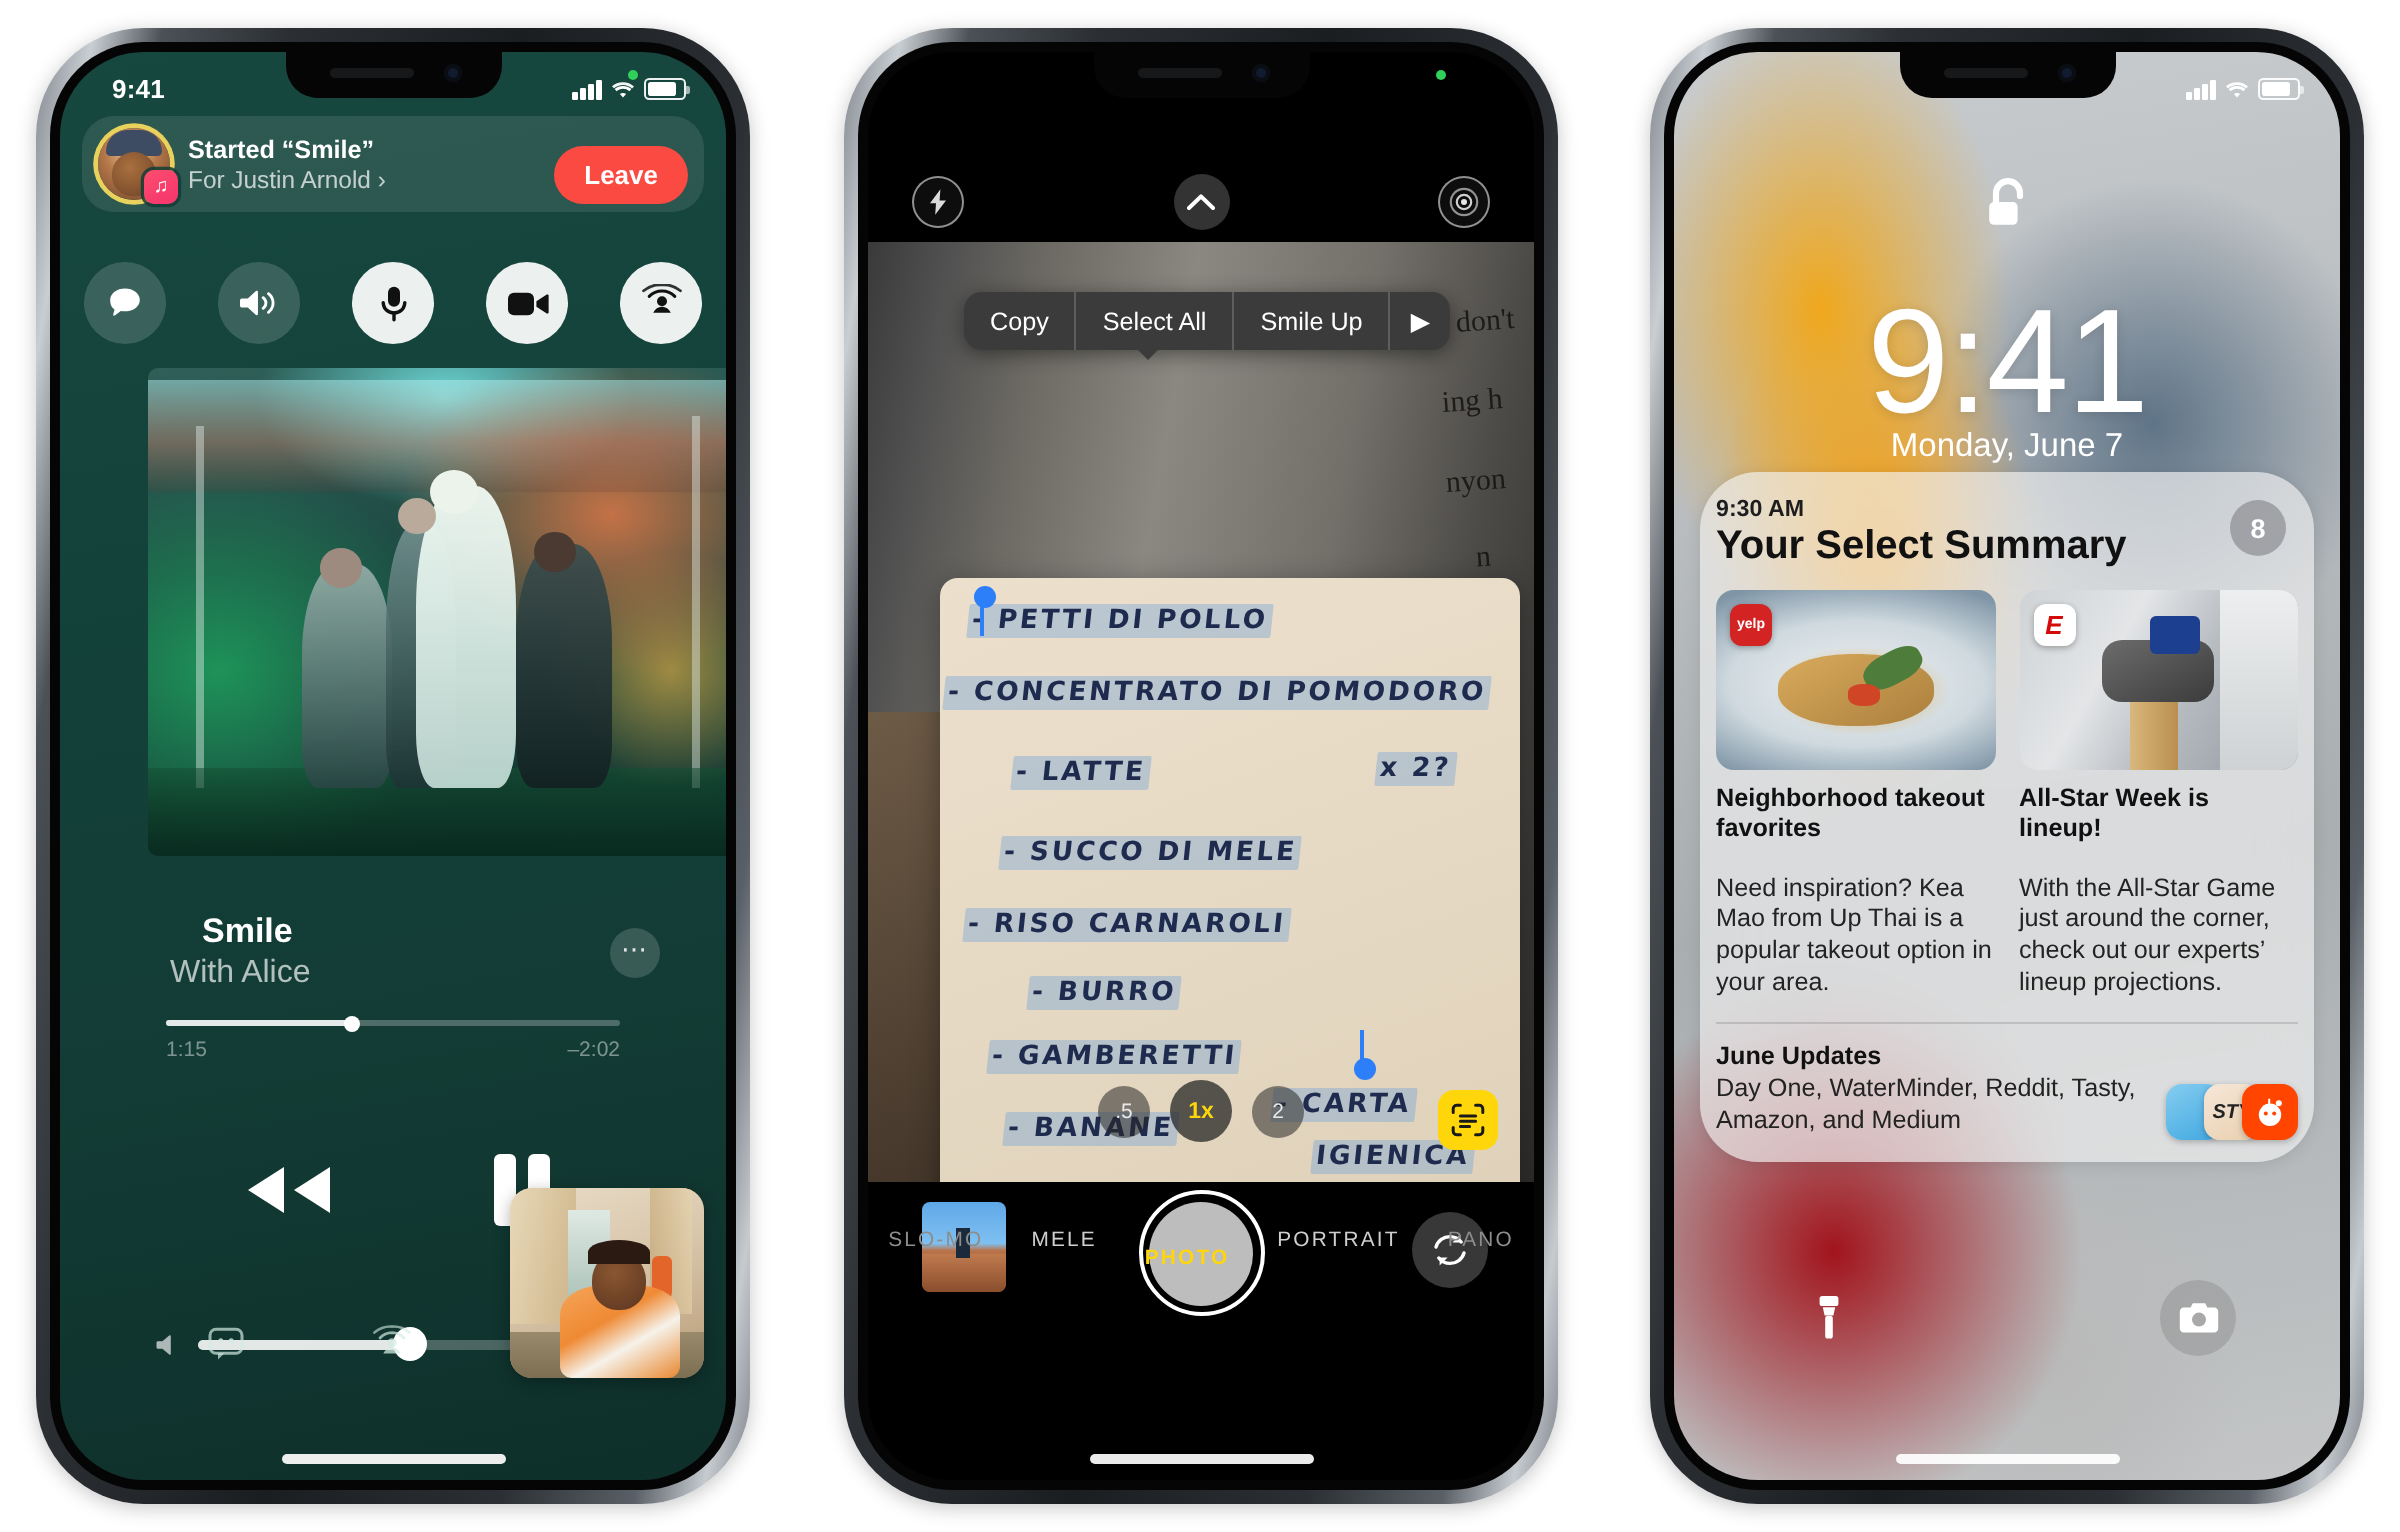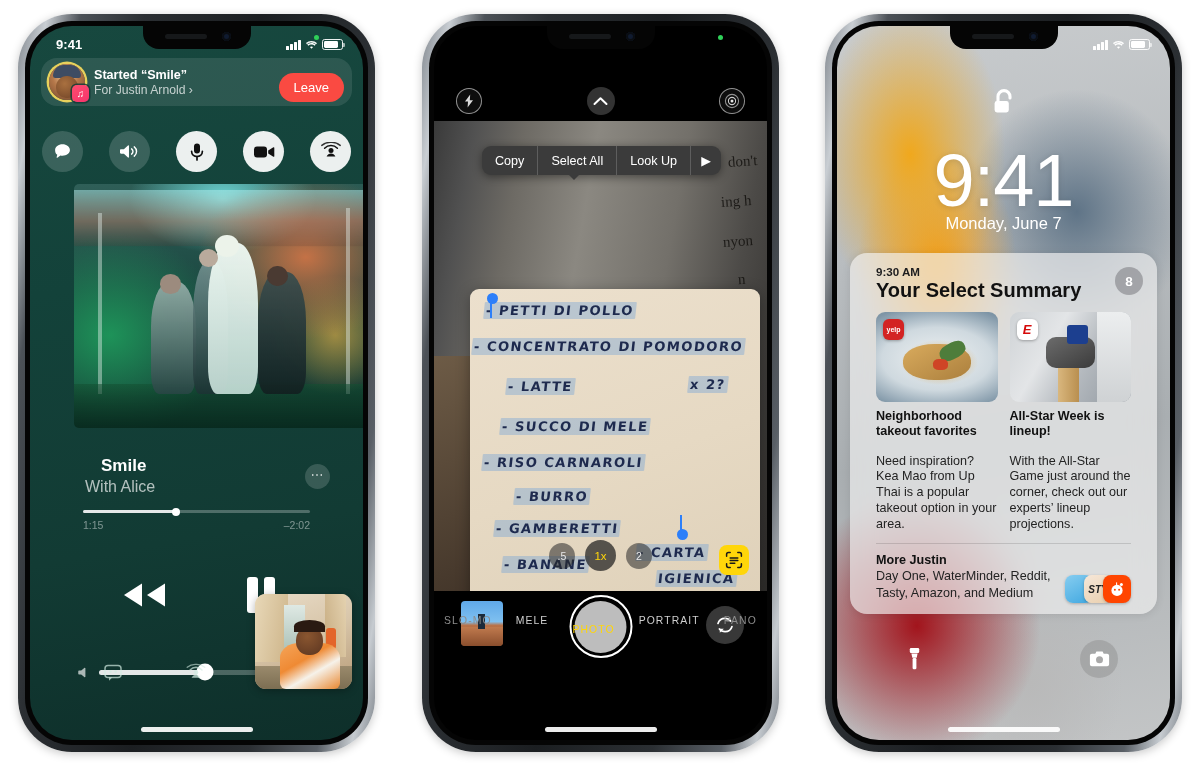--- a/index.html
+++ b/index.html
@@ -122,21 +122,21 @@
     position: absolute; bottom: -2px; right: -4px;
     width: 17px; height: 17px; border-radius: 5px;
     background: linear-gradient(150deg,#fc4d6f,#f6346c);
     display: flex; align-items: center; justify-content: center;
     font-size: 10px; color: #fff; box-shadow: 0 0 0 1.6px rgba(20,60,55,.85);
   }
   .ft-txt { flex: 1; min-width: 0; }
   .ft-title { font-size: 12.6px; font-weight: bold; color: #fff; white-space: nowrap; }
   .ft-sub { font-size: 12.2px; color: rgba(255,255,255,.72); white-space: nowrap; margin-top: 1px; }
   .leave-btn {
-    background: #fa4a42; color: #fff; font-size: 13px; font-weight: normal;
+    background: #fa4a42; color: #fff; font-size: 13px; font-weight: bold;
     border: none; border-radius: 15px; padding: 7px 15px; cursor: pointer; margin-top: 11px;
   }
   .ft-controls {
     position: absolute; top: 105px; left: 12px; right: 12px;
     display: flex; justify-content: space-between; align-items: center; z-index: 20;
   }
   .cbtn {
     width: 41px; height: 41px; border-radius: 50%;
     display: flex; align-items: center; justify-content: center;
     background: rgba(255,255,255,.92); cursor: pointer; border: none;
@@ -278,32 +278,32 @@
   .sel-bar { position:absolute; width: 2.2px; height: 17px; background:#2d7ff9; z-index: 46; }
   .zoomrow {
     position: absolute; bottom: 20px; left: 0; right: 0;
     display:flex; align-items:center; justify-content:center; gap: 10px; z-index: 46;
   }
   .zb {
     width: 26px; height: 26px; border-radius: 50%;
     background: rgba(40,40,40,.55); color: #e8e8e8; font-size: 10.5px;
     display:flex; align-items:center; justify-content:center; cursor:pointer;
   }
-  .zb.on { width: 31px; height: 31px; background: rgba(30,30,30,.72); color: #ffd60a; font-size: 11.5px; font-weight:normal; }
+  .zb.on { width: 31px; height: 31px; background: rgba(30,30,30,.72); color: #ffd60a; font-size: 11.5px; font-weight:bold; }
   .livetext {
     position: absolute; bottom: 16px; right: 18px; z-index: 46;
     width: 30px; height: 30px; border-radius: 8px; background: #ffd60a;
     display:flex; align-items:center; justify-content:center; cursor:pointer;
   }
   .modes {
     position: absolute; top: 583px; left: 0; right: 0; height: 22px;
     display:flex; align-items:center; justify-content: center; gap: 24px; z-index: 40;
   }
   .mode { font-size: 10.4px; letter-spacing: 1.1px; color: #cfcfcf; cursor:pointer; }
-  .mode.active { color: #ffd60a; font-weight: normal; margin-top: 18px; }
+  .mode.active { color: #ffd60a; font-weight: bold; margin-top: 18px; }
   .mode.edge { color: #8d8d8d; }
   .shutter {
     position: absolute; bottom: 82px; left: 50%; transform: translateX(-50%);
     width: 63px; height: 63px; border-radius: 50%;
     border: 2.6px solid #fff; background: transparent;
     display:flex; align-items:center; justify-content:center; cursor:pointer;
   }
   .shutter i { display:block; width: 52px; height: 52px; border-radius:50%; background:#bdbdbd; }
   .thumbimg {
     position: absolute; bottom: 94px; left: 27px; width: 42px; height: 45px;
@@ -333,24 +333,24 @@
     position: absolute; top: 112px; left: 0; right: 0; text-align: center;
     font-size: 74px; font-weight: 300; color: #fff; letter-spacing: -1px;
     font-family: "Liberation Sans", sans-serif; z-index: 30;
     text-shadow: 0 1px 6px rgba(0,0,0,.14);
   }
   .lock-date {
     position: absolute; top: 188px; left: 0; right: 0; text-align: center;
     font-size: 16.5px; color: #fff; z-index: 30;
   }
   .summary {
-    position: absolute; top: 227px; left: 13px; right: 13px;
+    position: absolute; top: 210px; left: 13px; right: 13px;
     background: rgba(242,242,242,.66);
     backdrop-filter: blur(12px);
-    border-radius: 17px; padding: 12px 26px 13px; z-index: 30;
+    border-radius: 29px; padding: 12px 8px 13px; z-index: 30;
     box-shadow: 0 1px 8px rgba(0,0,0,.1);
   }
   .sm-time { font-size: 11.6px; font-weight: bold; color: #1d1d1f; }
   .sm-head { font-size: 20px; font-weight: bold; color: #111; margin-top: 1px; }
   .sm-count {
     position: absolute; top: 14px; right: 14px;
     width: 28px; height: 28px; border-radius: 50%;
     background: rgba(120,120,125,.55); color:#fff;
     display:flex; align-items:center; justify-content:center;
     font-size: 13.5px; font-weight: bold;
@@ -650,21 +650,21 @@
               <circle cx="8" cy="8" r="6.6" stroke="rgba(255,255,255,.55)" stroke-width="1.1" fill="none"></circle>
               <circle cx="8" cy="8" r="3.6" stroke="rgba(255,255,255,.8)" stroke-width="1.1" fill="none"></circle>
               <circle cx="8" cy="8" r="1.5" fill="rgba(255,255,255,.9)"></circle>
             </svg>
           </div>
         </div>
 
         <div class="edit-menu" id="edit-menu">
             <div class="mi">Copy</div>
             <div class="mi">Select All</div>
-            <div class="mi">Look Up</div>
+            <div class="mi">Smile Up</div>
             <div class="mi">▶</div>
           </div>
 
         <div class="modes" id="mode-row">
             <div class="mode edge">SLO-MO</div>
             <div class="mode">MELE</div>
             <div class="mode active">PHOTO</div>
             <div class="mode">PORTRAIT</div>
             <div class="mode edge">PANO</div>
           </div>
@@ -754,21 +754,21 @@
                 <div class="blu"></div>
                 <div class="appbadge" style="background:#fff;color:#d50a0a;font-size:13px;font-style:italic">E</div>
               </div>
               <div class="sm-ctitle">All-Star Week is lineup!</div>
               <div class="sm-cbody">With the All-Star Game just around the corner, check out our experts’ lineup projections.</div>
             </div>
           </div>
 
           <div class="sm-div"></div>
           <div class="sm-more">
-            <div class="sm-mtitle">More Justin</div>
+            <div class="sm-mtitle">June Updates</div>
             <div class="sm-mbody">Day One, WaterMinder, Reddit, Tasty, Amazon, and Medium</div>
             <div class="moreicons">
               <span class="mico" style="background:linear-gradient(150deg,#86cdf0,#3fa7e0)"></span>
               <span class="mico" style="background:linear-gradient(150deg,#f6e7d8,#e9cfae);color:#222;font-size:10px;font-weight:bold;display:flex;align-items:center;justify-content:center;font-style:italic">STY</span>
               <span class="mico" style="background:#ff4500;display:flex;align-items:center;justify-content:center">
                 <svg width="20" height="20" viewBox="0 0 20 20">
                   <circle cx="10" cy="10" r="9" fill="#ff4500"></circle>
                   <circle cx="10" cy="11.4" r="5.6" fill="#fff"></circle>
                   <circle cx="7.9" cy="10.8" r="1" fill="#ff4500"></circle>
                   <circle cx="12.1" cy="10.8" r="1" fill="#ff4500"></circle>

